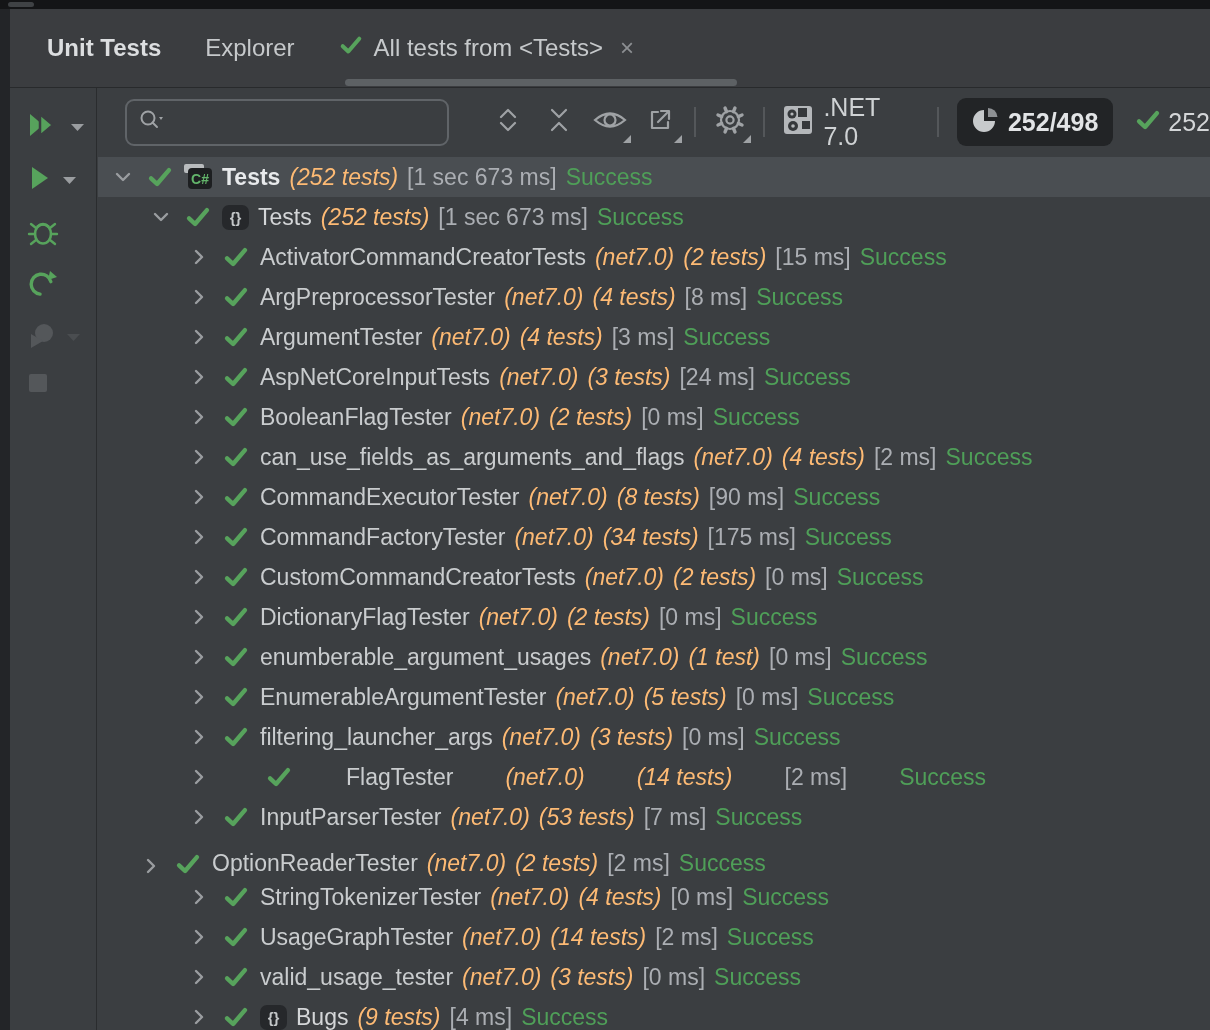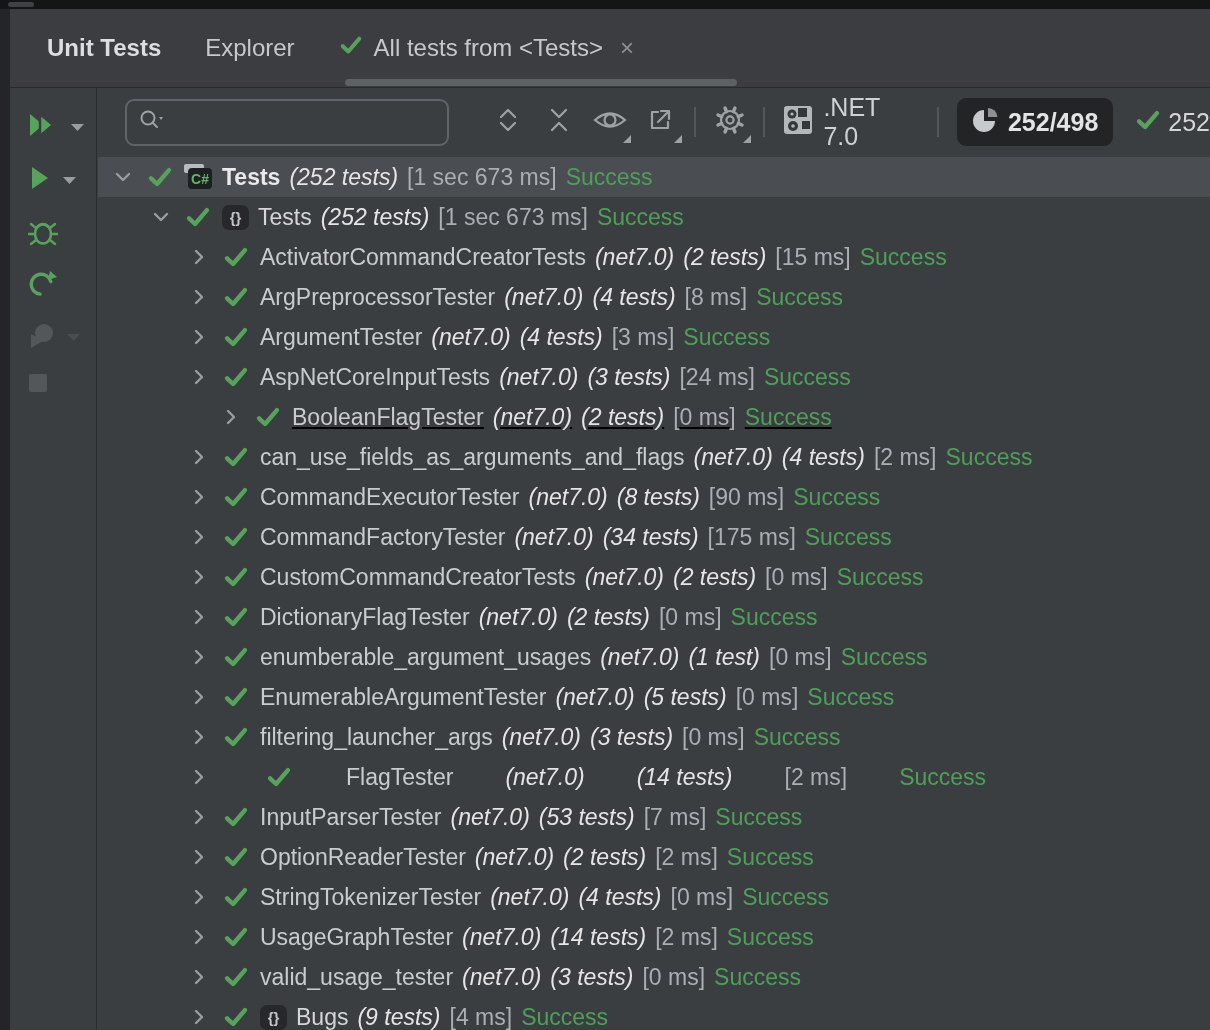--- a/index.html
+++ b/index.html
@@ -55,21 +55,21 @@
   
   .tree { position:absolute; top:69px; left:0; right:0; bottom:0; overflow:hidden; }
   .trow { height:40px; display:flex; align-items:center; font-size:23px; white-space:nowrap; }
   .trow.selected { background:#4a4e52; }
   .trow .chev { width:26px; display:flex; justify-content:center; flex:none; }
   .trow .chk { width:30px; display:flex; justify-content:center; flex:none; }
   .trow .titem { margin-right:9px; }
   .name { color:#c9ccce; }
   .trow.selected .name { color:#e8eaec; font-weight:bold; }
   .trow.ns > .name { color:#d4d6d8; }
-  .meta { font-style:italic; color:#e5e5e5; }
+  .meta { font-style:italic; color:#fdba74; }
   .dur { color:#abaeb3; }
   .status { color:#4f9f58; }
 
   
   .csharp-ico { position:relative; width:29px; height:26px; flex:none; }
   .csharp-ico .back { position:absolute; left:0; top:0; width:20px; height:9px; background:#b9bcbe; border-radius:2px; }
   .csharp-ico .front { position:absolute; left:4px; top:4px; width:24px; height:21px; background:#1d1f21;
         border-radius:4px; display:flex; align-items:center; justify-content:center; }
   .csharp-ico .front span { color:#63b56b; font-size:14px; font-weight:bold; font-family:"Liberation Sans",sans-serif; }
   .ns-ico { width:27px; height:25px; background:#26282b; border-radius:7px; flex:none;
@@ -340,21 +340,21 @@
           <svg width="26" height="26" viewBox="0 0 16 16" xmlns="http://www.w3.org/2000/svg">
             <path d="M2.5 8.8 L6.2 12.3 L13.5 3.8" stroke="#57a35c" stroke-width="2.7" fill="none" stroke-linecap="round" stroke-linejoin="round"></path>
           </svg>
         </span>
         <span class="name titem">AspNetCoreInputTests</span>
         <span class="meta titem">(net7.0)</span>
         <span class="meta titem">(3 tests)</span>
         <span class="dur titem">[24 ms]</span>
         <span class="status titem">Success</span>
       </div>
-      <div class="trow" style="padding-left: 120px; text-decoration: underline;">
+      <div class="trow" style="padding-left: 88px;">
         <span class="chev titem">
           <svg width="22" height="22" viewBox="0 0 22 22" xmlns="http://www.w3.org/2000/svg">
             <path d="M8 5 l6 6 -6 6" stroke="#9a9da0" stroke-width="2.4" fill="none" stroke-linecap="round" stroke-linejoin="round"></path>
           </svg>
         </span>
         <span class="chk titem">
           <svg width="26" height="26" viewBox="0 0 16 16" xmlns="http://www.w3.org/2000/svg">
             <path d="M2.5 8.8 L6.2 12.3 L13.5 3.8" stroke="#57a35c" stroke-width="2.7" fill="none" stroke-linecap="round" stroke-linejoin="round"></path>
           </svg>
         </span>
@@ -527,21 +527,21 @@
           <svg width="26" height="26" viewBox="0 0 16 16" xmlns="http://www.w3.org/2000/svg">
             <path d="M2.5 8.8 L6.2 12.3 L13.5 3.8" stroke="#57a35c" stroke-width="2.7" fill="none" stroke-linecap="round" stroke-linejoin="round"></path>
           </svg>
         </span>
         <span class="name titem">InputParserTester</span>
         <span class="meta titem">(net7.0)</span>
         <span class="meta titem">(53 tests)</span>
         <span class="dur titem">[7 ms]</span>
         <span class="status titem">Success</span>
       </div>
-      <div class="trow" style="padding-left: 88px;">
+      <div class="trow" style="padding-left: 40px; align-items: flex-end;">
         <span class="chev titem">
           <svg width="22" height="22" viewBox="0 0 22 22" xmlns="http://www.w3.org/2000/svg">
             <path d="M8 5 l6 6 -6 6" stroke="#9a9da0" stroke-width="2.4" fill="none" stroke-linecap="round" stroke-linejoin="round"></path>
           </svg>
         </span>
         <span class="chk titem">
           <svg width="26" height="26" viewBox="0 0 16 16" xmlns="http://www.w3.org/2000/svg">
             <path d="M2.5 8.8 L6.2 12.3 L13.5 3.8" stroke="#57a35c" stroke-width="2.7" fill="none" stroke-linecap="round" stroke-linejoin="round"></path>
           </svg>
         </span>

